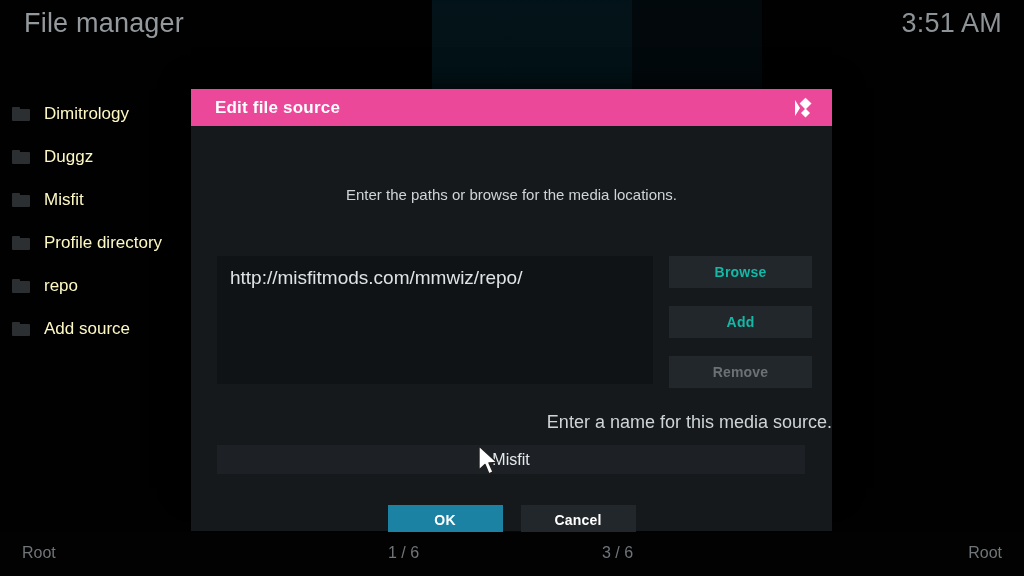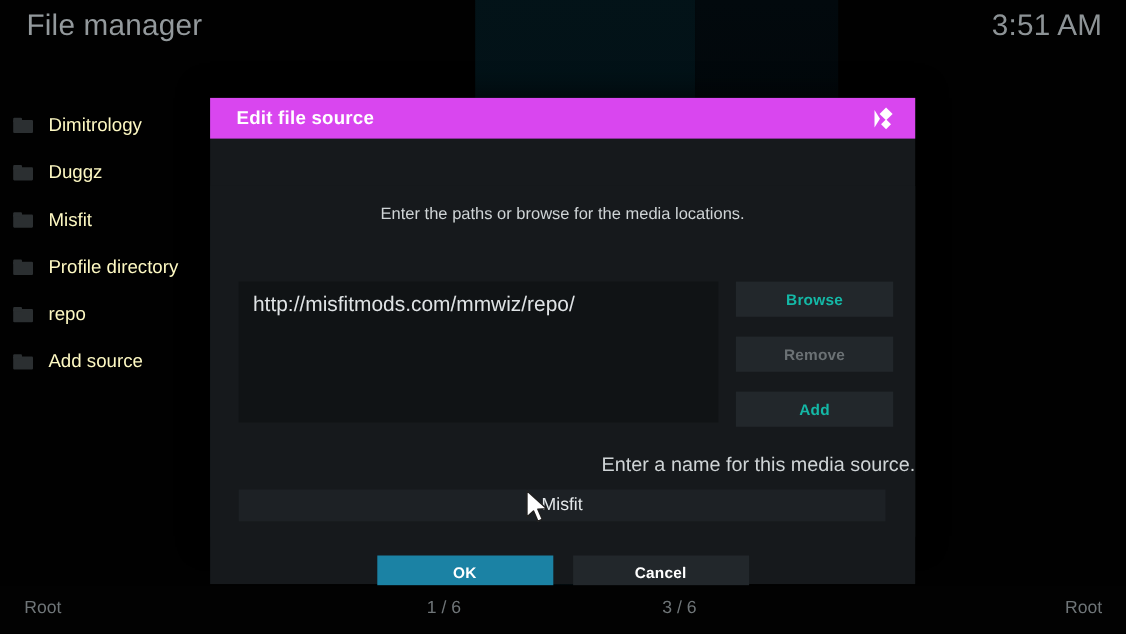--- a/index.html
+++ b/index.html
@@ -106,21 +106,21 @@
     left: 191px;
     top: 89px;
     width: 641px;
     height: 399px;
     background: #16191c;
     box-shadow: 0 0 28px rgba(0,0,0,.85);
   }
   .dialog-header {
     position: relative;
     height: 37px;
-    background: #d946ef;
+    background: #ec4899;
     display: flex;
     align-items: center;
   }
   .dialog-title {
     margin-left: 24px;
     font-size: 17px;
     font-weight: bold;
     color: #ffffff;
     letter-spacing: .2px;
   }
@@ -212,21 +212,21 @@
   .action-row {
     position: absolute;
     left: 0;
     right: 0;
     top: 336px;
     display: flex;
     justify-content: center;
     gap: 18px;
   }
   .action-btn {
-    width: 160px;
+    width: 115px;
     height: 30px;
     border: none;
     font-family: "Liberation Sans", sans-serif;
     font-size: 14px;
     font-weight: bold;
     letter-spacing: .2px;
     display: flex;
     align-items: center;
     justify-content: center;
     color: #ffffff;
@@ -325,22 +325,22 @@
     <div class="dialog-body">
 
       <div class="hint">Enter the paths or browse for the media locations.</div>
 
       <div class="paths-box">
         <div class="path-item">http://misfitmods.com/mmwiz/repo/</div>
       </div>
 
       <div class="side-buttons">
         <button class="btn">Browse</button>
+        <button class="btn spaced">Add</button>
         <button class="btn spaced disabled">Remove</button>
-        <button class="btn spaced">Add</button>
       </div>
 
       <div class="hint2">Enter a name for this media source.</div>
 
       <div class="name-field">
         <span class="name-value">Misfit</span>
       </div>
 
       <div class="action-row">
         <button class="action-btn primary">OK</button>

